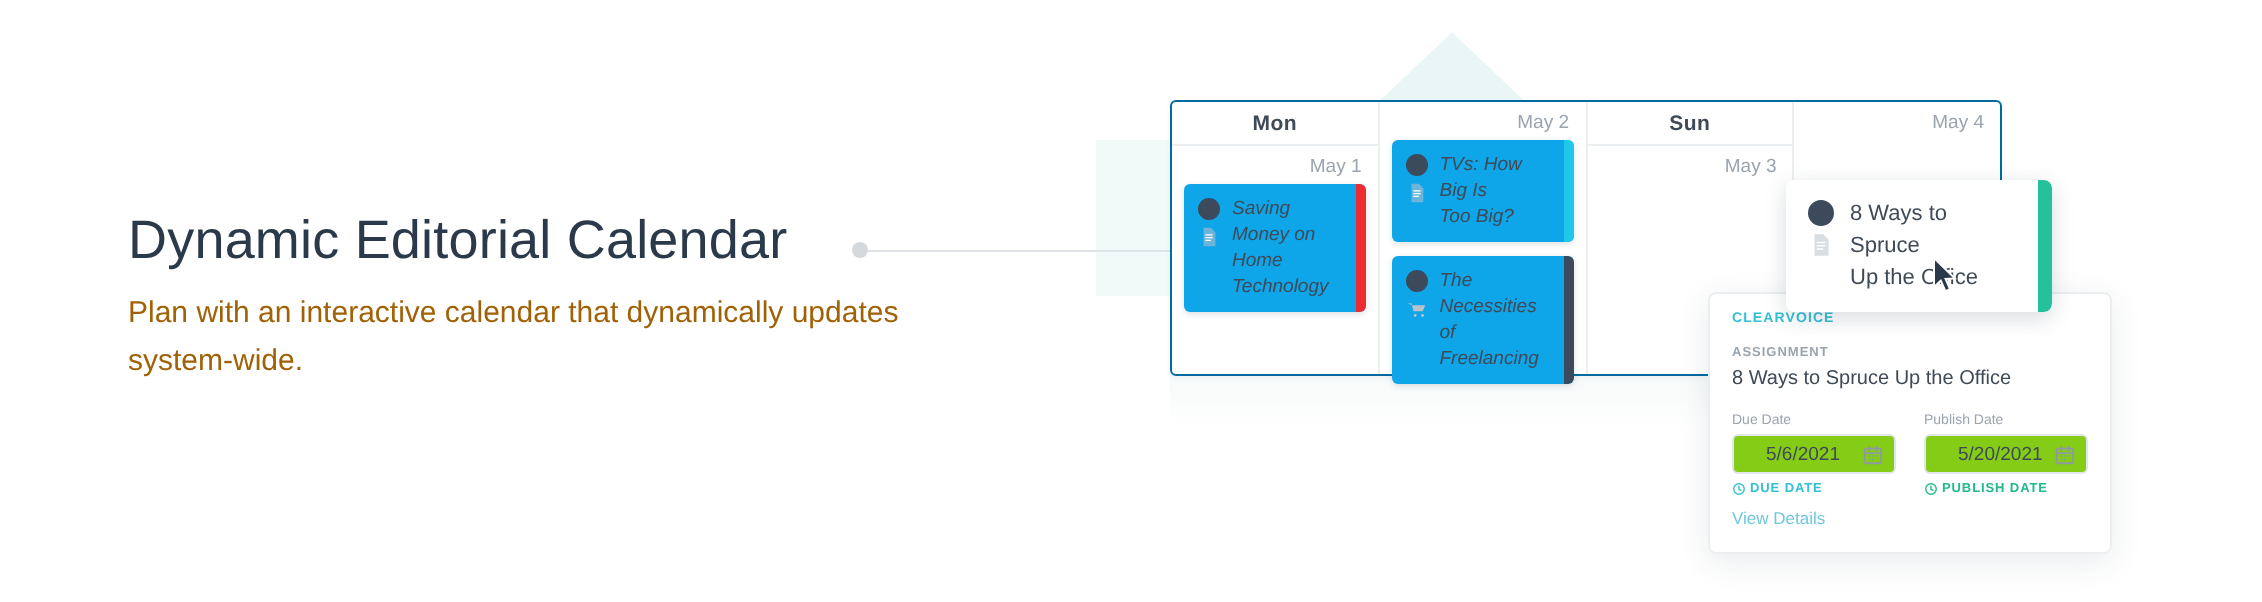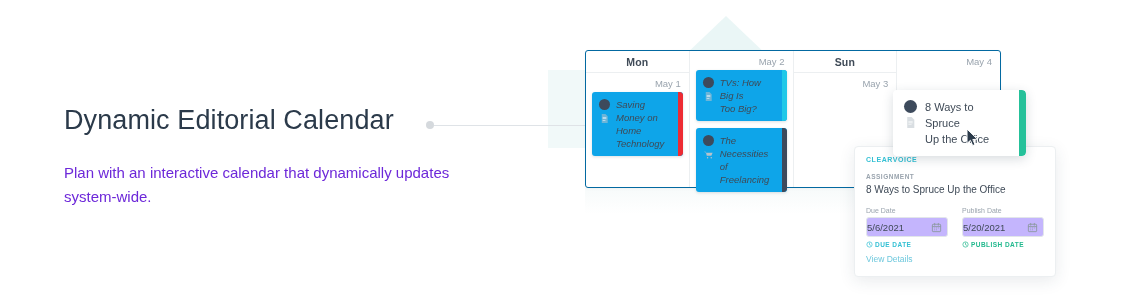--- a/index.html
+++ b/index.html
@@ -30,22 +30,22 @@
     background: linear-gradient(180deg,#f7fafa 0%, rgba(255,255,255,0) 100%);
   }
 
   
   .left-copy { position: absolute; left: 64px; top: 103px; width: 400px; }
   .headline {
     font-size: 27px; font-weight: 400; color: #2b3a4a;
     letter-spacing: .1px; line-height: 34px;
   }
   .subcopy {
-    margin-top: 24px;
-    font-size: 15px; line-height: 24px; color: #6d28d9; font-weight: 400;
+    margin-top: 8px;
+    font-size: 15px; line-height: 24px; color: #a16207; font-weight: 400;
   }
 
   
   .connector { position: absolute; left: 426px; top: 121px; width: 162px; height: 8px; }
   .connector .dot {
     position: absolute; left: 0; top: 0;
     width: 8px; height: 8px; border-radius: 50%;
     background: #d5d9dd;
   }
   .connector .line {
@@ -152,22 +152,22 @@
     font-size: 10px; color: #3f4a57; line-height: 14px; margin-bottom: 10px;
   }
   .date-row { display: flex; gap: 14px; }
   .date-group { width: 84px; }
   .date-cap { font-size: 7px; color: #9aa4ae; margin-bottom: 3px; }
   .date-input {
     position: relative;
     height: 20px;
     border: 1px solid #e2e6ea; border-radius: 3px;
     display: flex; align-items: center;
-    padding: 0 0;
-    background: #c4b5fd;
+    padding: 0 16px;
+    background: #84cc16;
   }
   .date-val { font-size: 9.5px; color: #3f4a57; }
   .date-ico { position: absolute; right: 5px; top: 4px; width: 11px; height: 11px; color: #8e99a4; }
   .date-ico svg { display:block; width:11px; height:11px; }
   .date-tag {
     margin-top: 4px; display: flex; align-items: center; gap: 2px;
     font-size: 6.5px; font-weight: 700; letter-spacing: .45px;
   }
   .tag-due { color: #34c0d4; }
   .tag-pub { color: #22b98e; }

